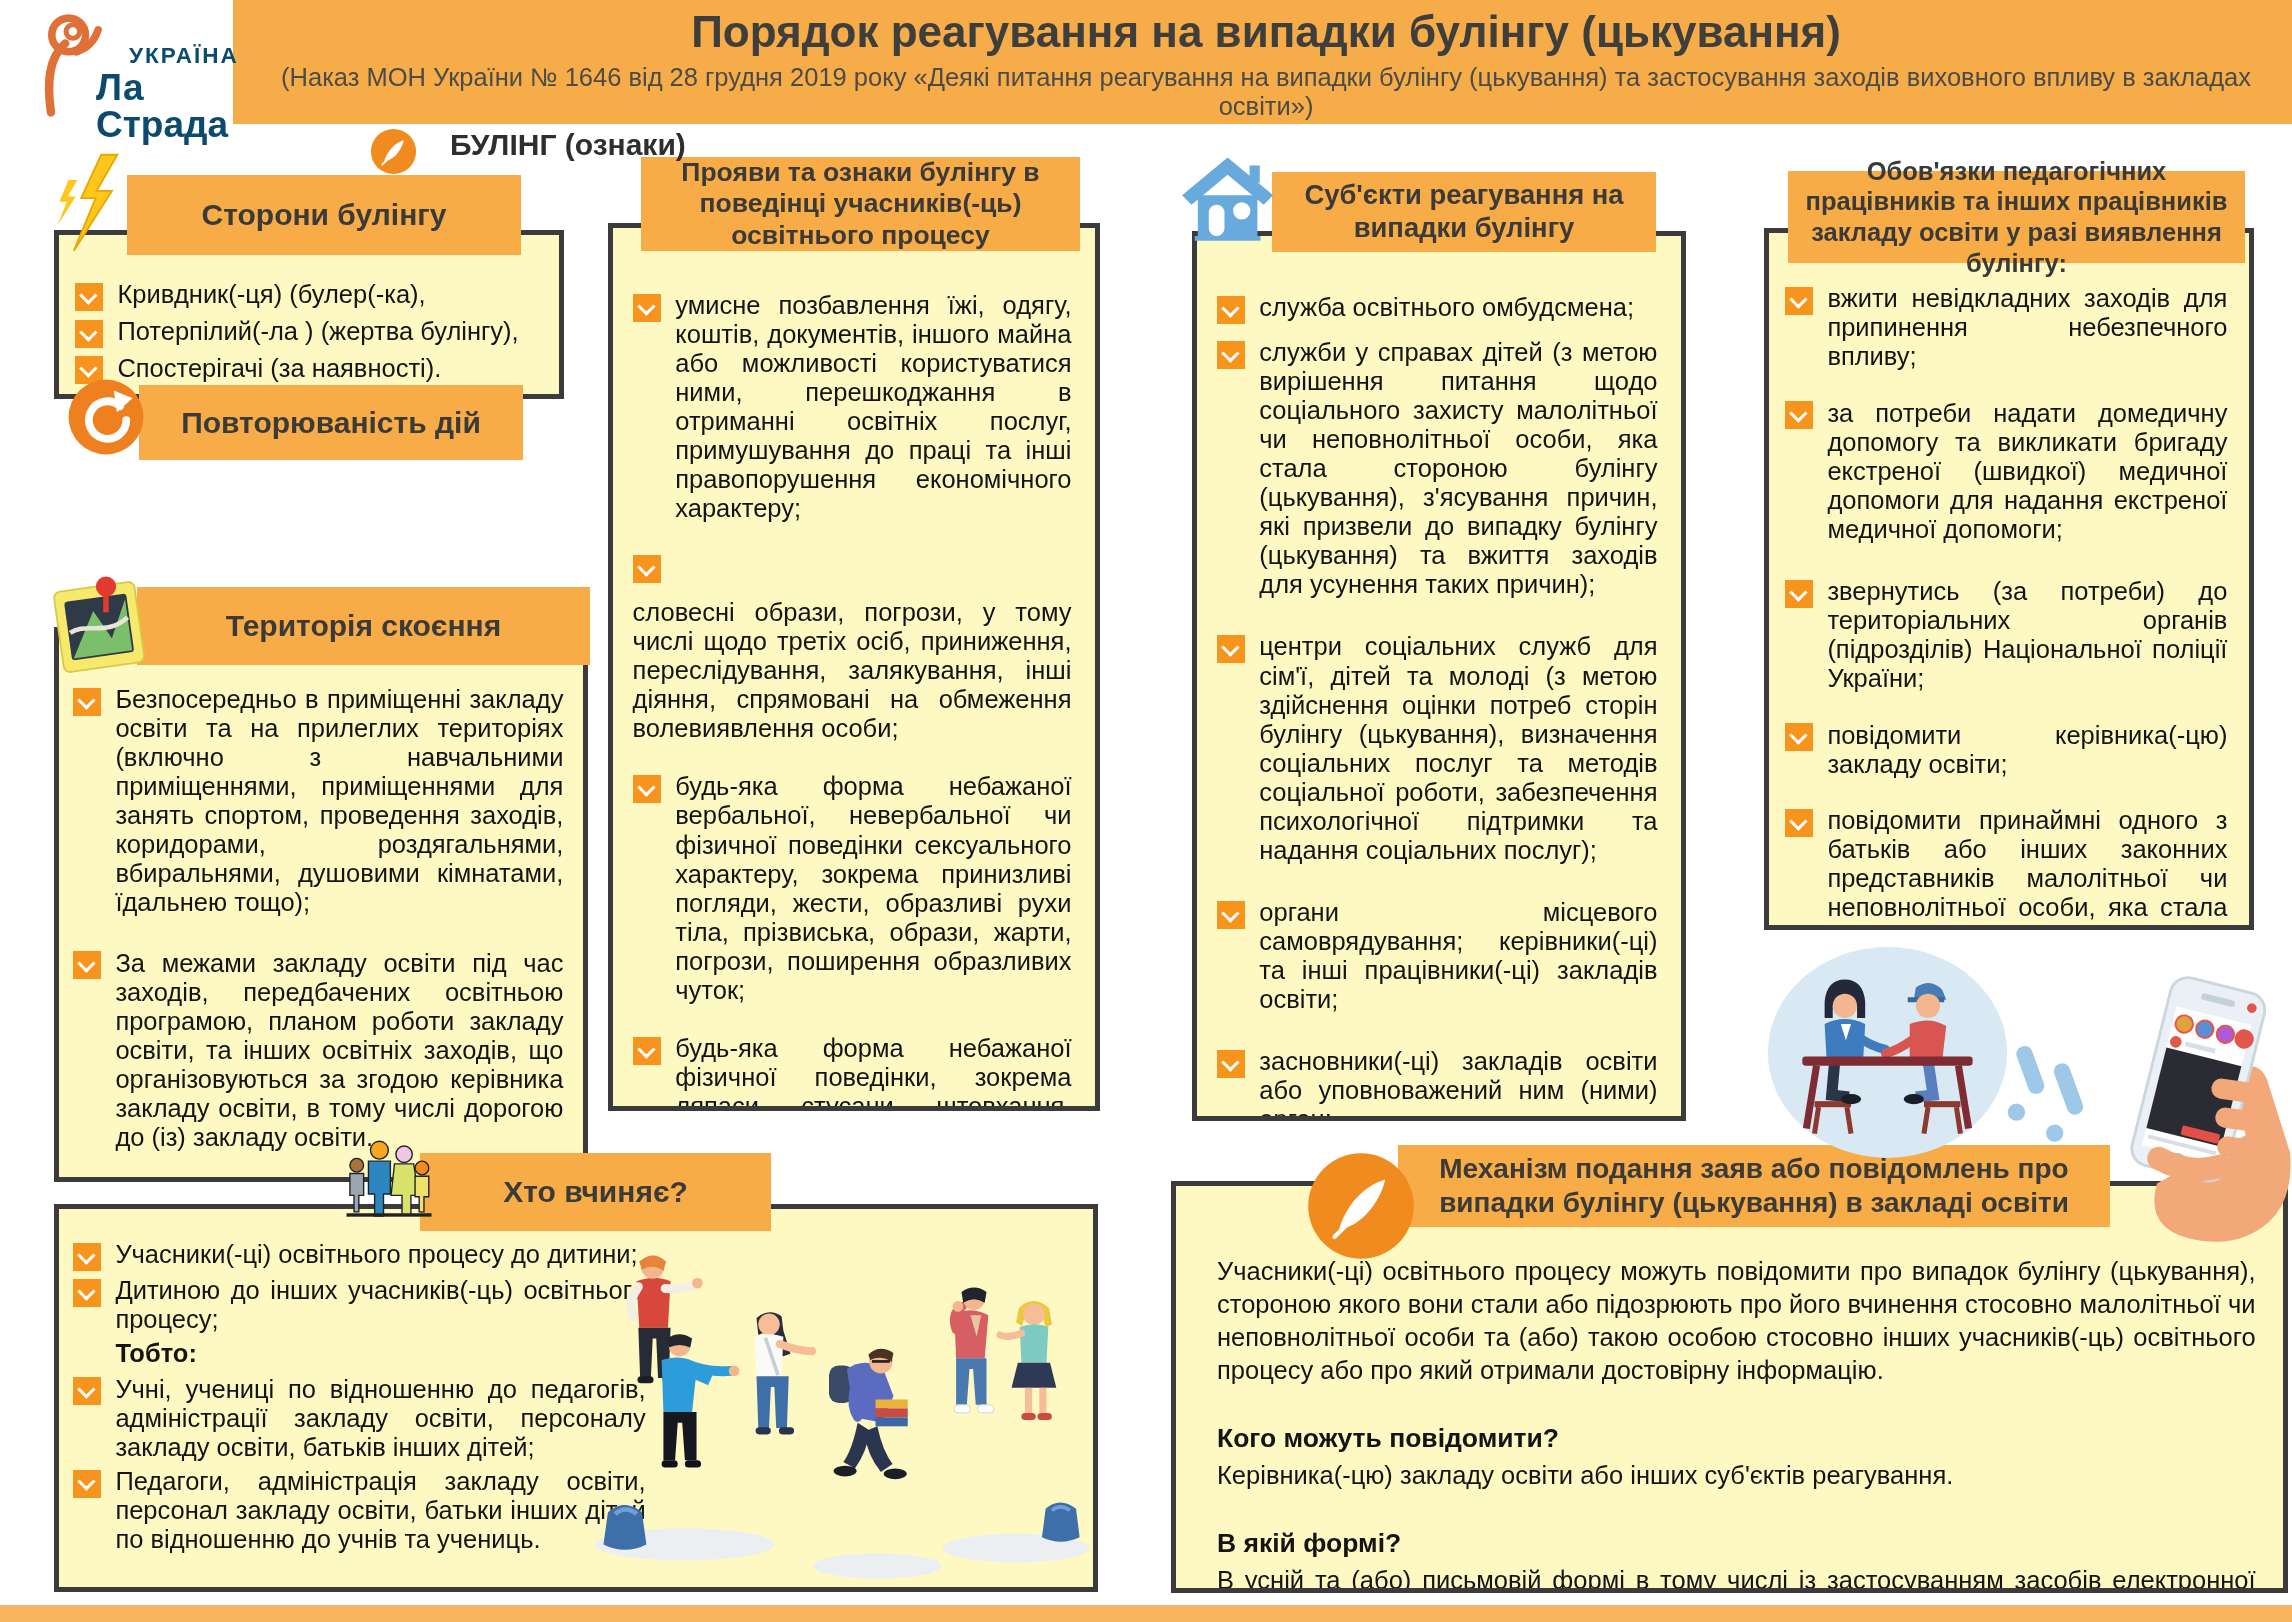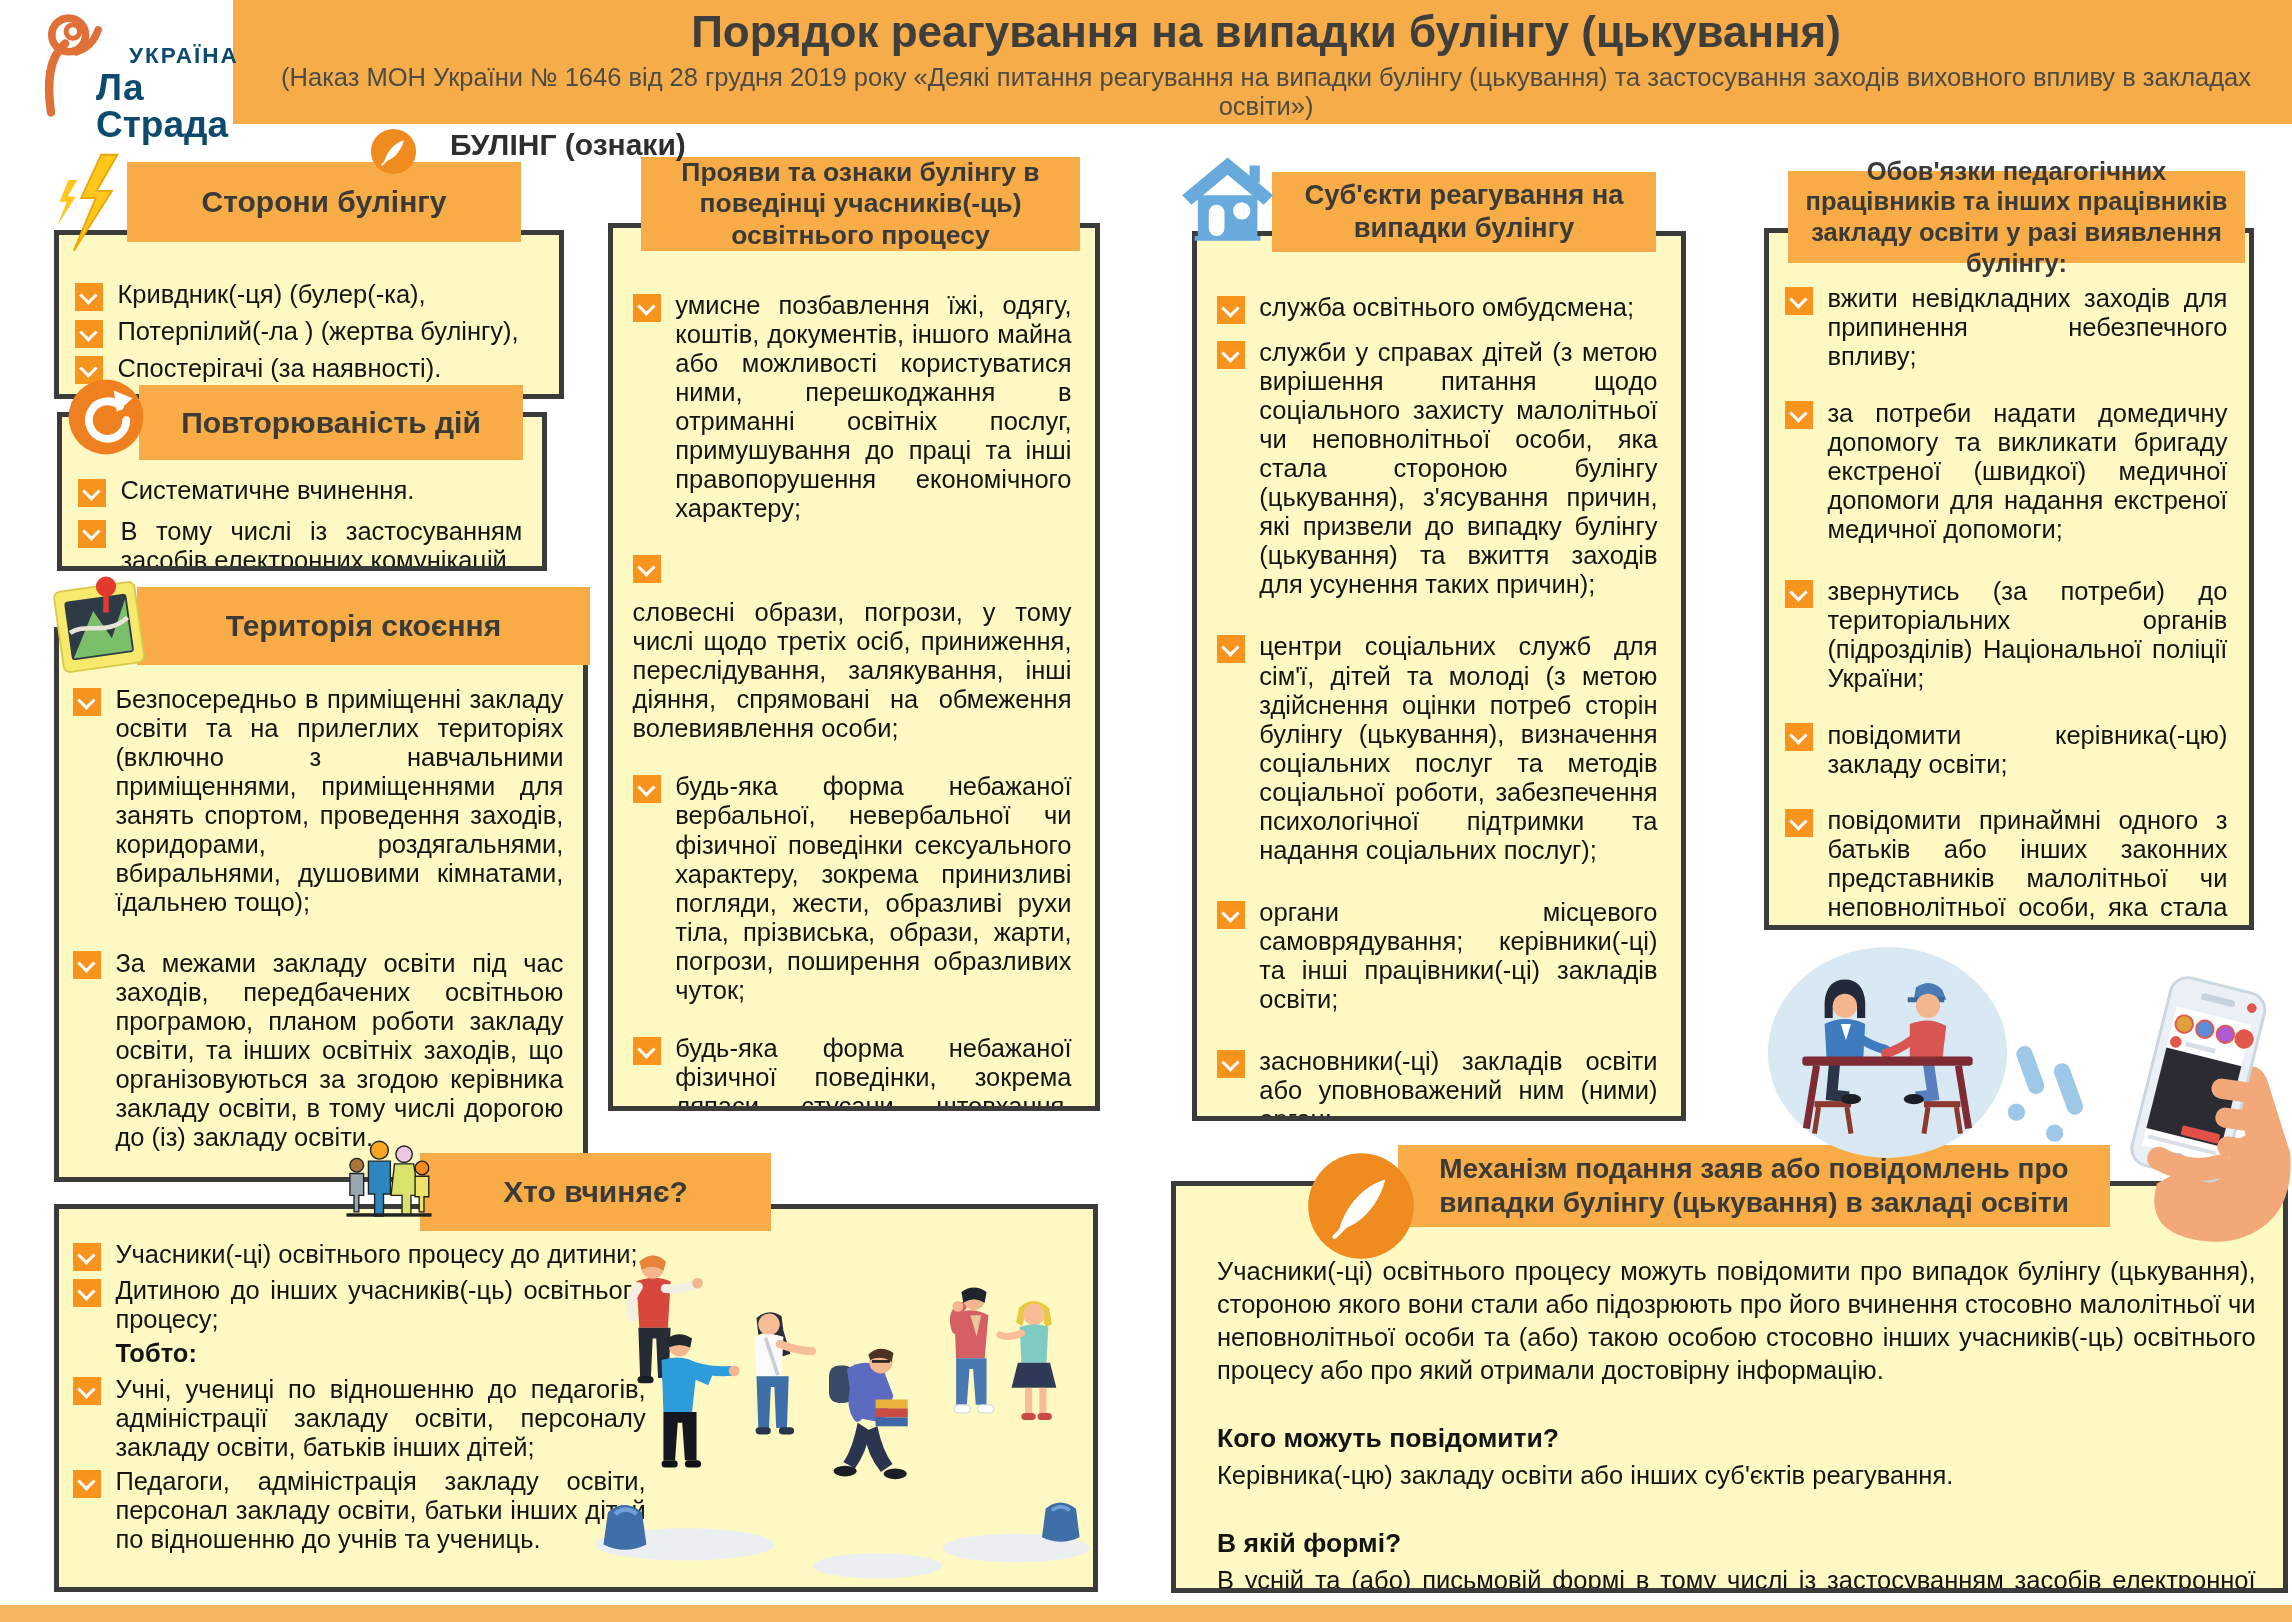--- a/index.html
+++ b/index.html
@@ -47,21 +47,21 @@
       <path d="M30 72 C36 50 52 32 72 26 C68 44 54 64 36 70 Z" fill="#ffffff"></path>
       <path d="M26 78 L48 56" stroke="#ffffff" stroke-width="4" stroke-linecap="round"></path>
     </svg>
     <div style="font-size:30px;font-weight:bold;color:#2E2E2C;">БУЛІНГ (ознаки)</div>
   </div>
 
   <svg class="abs" style="left:54px;top:152px;z-index:3;" width="86" height="106" viewBox="0 0 95 115">
     <polygon points="52,2 30,50 46,50 22,108 64,42 47,42 70,2" fill="#FFC61B" stroke="#E8A800" stroke-width="2"></polygon>
     <polygon points="16,30 6,54 14,54 4,80 24,48 15,48 26,30" fill="#FFC61B"></polygon>
   </svg>
-  <div class="hdr" style="left:127px;top:162px;width:394px;height:80px;font-size:30px;">Сторони булінгу</div>
+  <div class="hdr" style="left:127px;top:175px;width:394px;height:80px;font-size:30px;">Сторони булінгу</div>
   <div class="wbox" style="left:54px;top:230px;width:510px;height:169px;padding:45px 21.6px 7.8px 15.7px;">
     <div class="li" style="margin-bottom:5.9px;">
         <span class="chk"></span>
         <span class="li-t">Кривдник(-ця) (булер(-ка),</span>
       </div>
     <div class="li" style="margin-bottom:5.9px;">
         <span class="chk"></span>
         <span class="li-t">Потерпілий(-ла ) (жертва булінгу),</span>
       </div>
     <div class="li">
@@ -69,30 +69,20 @@
         <span class="li-t">Спостерігачі (за наявності).</span>
       </div>
   </div>
 
   <svg class="abs" style="left:67px;top:378px;z-index:3;" width="78" height="78" viewBox="0 0 100 100">
     <circle cx="50" cy="50" r="48" fill="#EF801F"></circle>
     <path d="M68 36 a24 24 0 1 0 8 18" fill="none" stroke="#ffffff" stroke-width="10" stroke-linecap="round"></path>
     <polygon points="60,16 84,26 64,44" fill="#ffffff"></polygon>
   </svg>
   <div class="hdr" style="left:139px;top:385px;width:384px;height:75px;font-size:30px;">Повторюваність дій</div>
-  <div class="wbox" style="left:57px;top:412px;width:490px;height:159px;padding:59px 19.6px 7.8px 15.7px;">
-    <div class="li" style="margin-bottom:9.8px;">
-        <span class="chk"></span>
-        <span class="li-t">Систематичне вчинення.</span>
-      </div>
-    <div class="li">
-        <span class="chk"></span>
-        <span class="li-t">В тому числі із застосуванням засобів електронних комунікацій.</span>
-      </div>
-  </div>
 
   <svg class="abs" style="left:47px;top:568px;z-index:3;" width="106" height="110" viewBox="0 0 115 115">
     <g transform="rotate(-8 55 58)">
       <rect x="12" y="18" width="88" height="88" rx="7" fill="#F7E96B" stroke="#D9C94A" stroke-width="2"></rect>
       <rect x="22" y="30" width="68" height="64" rx="4" fill="#2E3A46"></rect>
       <polygon points="24,92 52,44 68,76 88,36 88,92" fill="#7CBF6B"></polygon>
       <path d="M24 64 C42 54 62 74 88 56" stroke="#E8E4D8" stroke-width="5" fill="none"></path>
     </g>
     <path d="M64 22 L64 46" stroke="#E23B2E" stroke-width="6"></path>
     <circle cx="64" cy="18" r="11" fill="#E23B2E"></circle>

